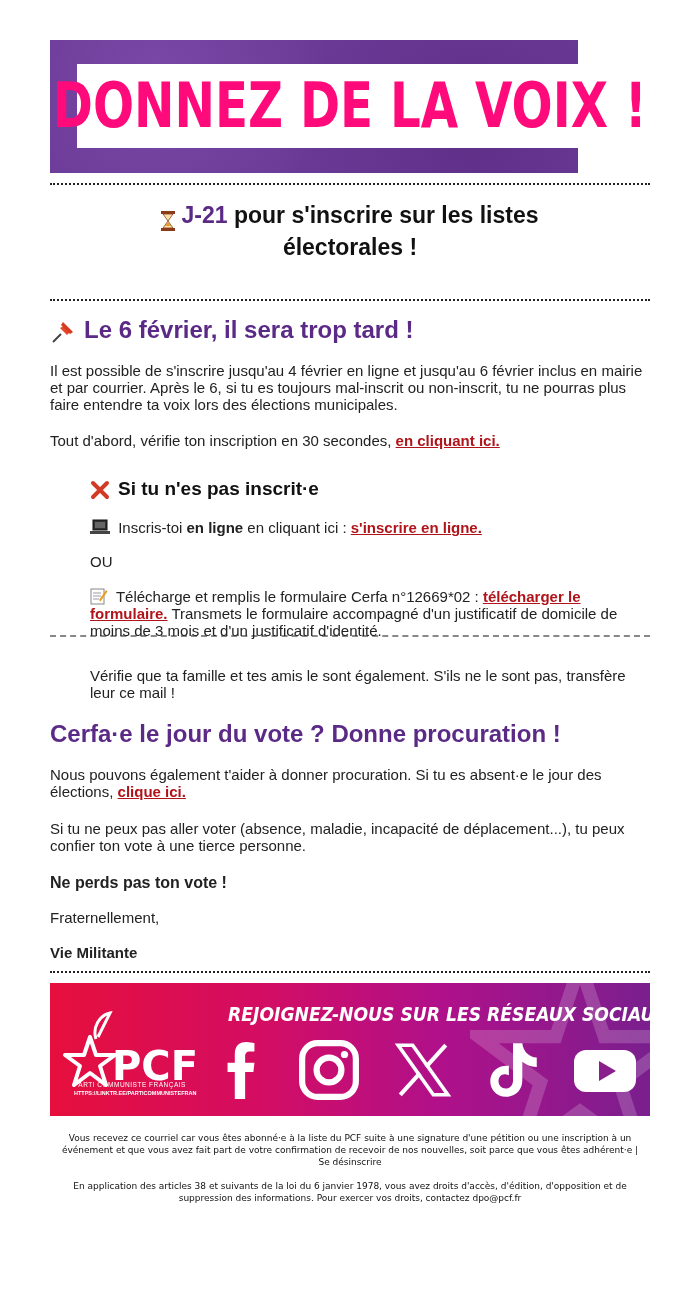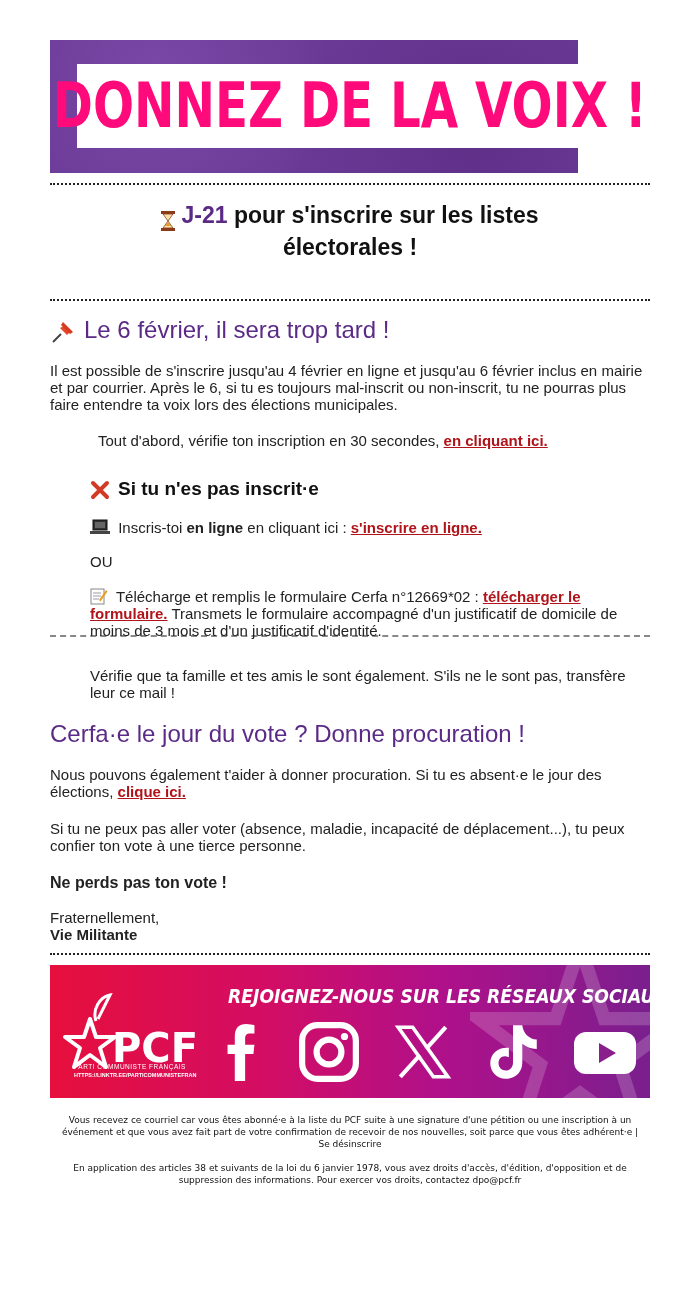--- a/index.html
+++ b/index.html
@@ -16,21 +16,21 @@
                 display: flex; align-items: center; justify-content: center; }
   .hero-text { font-family: "DejaVu Sans", sans-serif; font-weight: bold; font-size: 62px; color: #ff0a7a;
                letter-spacing: 0px; transform: scaleX(0.78); white-space: nowrap; line-height: 1; }
 
   .dotted { border-top: 2px dotted #222; width: 600px; }
   .dashed { border-top: 2px dashed #888; width: 600px; }
 
   .countdown { text-align: center; font-weight: bold; font-size: 23px; line-height: 32px; color: #111; padding: 0 60px; }
   .countdown .accent { color: #5b2a86; }
 
-  .h1 { font-weight: normal; font-size: 24px; color: #5b2a86; line-height: 30px; }
+  .h1 { font-weight: bold; font-size: 24px; color: #5b2a86; line-height: 30px; }
   .h3 { font-weight: bold; font-size: 19px; color: #111; line-height: 24px; }
   p { font-size: 15px; line-height: 17px; color: #222; }
   .link { color: #b0141a; font-weight: bold; text-decoration: underline; cursor: pointer; }
   .indent { position: absolute; left: 40px; width: 560px; }
   b { font-weight: bold; }
 
   .emoji { display: inline-block; vertical-align: middle; }
   .hourglass { width: 14px; height: 20px; position: relative; margin-right: 6px; }
   .pin { width: 26px; height: 26px; margin-right: 8px; }
   .dbl-down { width: 20px; height: 20px; background: #1a73d1; border: 1px solid #0a3f80; color: #fff;
@@ -86,21 +86,21 @@
     <span class="emoji pin">
       <svg width="26" height="26" viewBox="0 0 26 26">
           <line x1="3" y1="23" x2="11" y2="15" stroke="#444" stroke-width="2"></line>
           <path d="M10 9 L17 16 L20 13 L14 7 Z" fill="#e8452a"></path>
           <path d="M13 3 L23 13 L20 15 L11 6 Z" fill="#d63a1f"></path>
         </svg>
     </span><span>Le 6 février, il sera trop tard !</span>
   </div>
   <p style="margin-top:17px;">Il est possible de s'inscrire jusqu'au 4 février en ligne et jusqu'au 6 février inclus en mairie et par courrier. Après le 6, si tu es toujours mal-inscrit ou non-inscrit, tu ne pourras plus faire entendre ta voix lors des élections municipales.</p>
 
-  <p style="margin-top:19px;margin-left:48px;">
+  <p style="margin-top:19px;">
     <span>Tout d'abord, vérifie ton inscription en 30 secondes, </span><span class="link">en cliquant ici.</span>
   </p>
 
   <div style="position:relative; height:174px;">
     <div class="indent" style="top:28px;">
       <div class="h3">
         <span class="emoji xmark">
           <svg width="20" height="20" viewBox="0 0 20 20">
               <path d="M3 3 L17 17 M17 3 L3 17" stroke="#d23a25" stroke-width="4" stroke-linecap="round"></path>
             </svg>
@@ -139,21 +139,21 @@
   </div>
 
   <div class="h1" style="margin-top:-8px;">Cerfa·e le jour du vote ? Donne procuration !</div>
   <p style="margin-top:17px;">
     <span>Nous pouvons également t'aider à donner procuration. Si tu es absent·e le jour des élections, </span><span class="link">clique ici.</span>
   </p>
   <p style="margin-top:20px;">Si tu ne peux pas aller voter (absence, maladie, incapacité de déplacement...), tu peux confier ton vote à une tierce personne.</p>
 
   <p style="margin-top:20px; font-weight:bold; font-size:16px;">Ne perds pas ton vote !</p>
   <p style="margin-top:18px;">Fraternellement,</p>
-  <p style="font-weight:bold;">Vie Militante</p>
+  <p style="margin-top:18px; font-weight:bold;">Vie Militante</p>
 
   <div class="dotted" style="margin-top:10px;"></div>
 
   <div class="social" style="margin-top:10px;">
     <svg class="bg-star" viewBox="0 0 100 100">
         <path d="M50 5 L61 38 L96 38 L68 59 L79 93 L50 72 L21 93 L32 59 L4 38 L39 38 Z" fill="none" stroke="#fff" stroke-width="6"></path>
       </svg>
     <div class="social-title">REJOIGNEZ-NOUS SUR LES RÉSEAUX SOCIAUX</div>
 
     <svg class="pcf-logo" viewBox="0 0 130 100">

